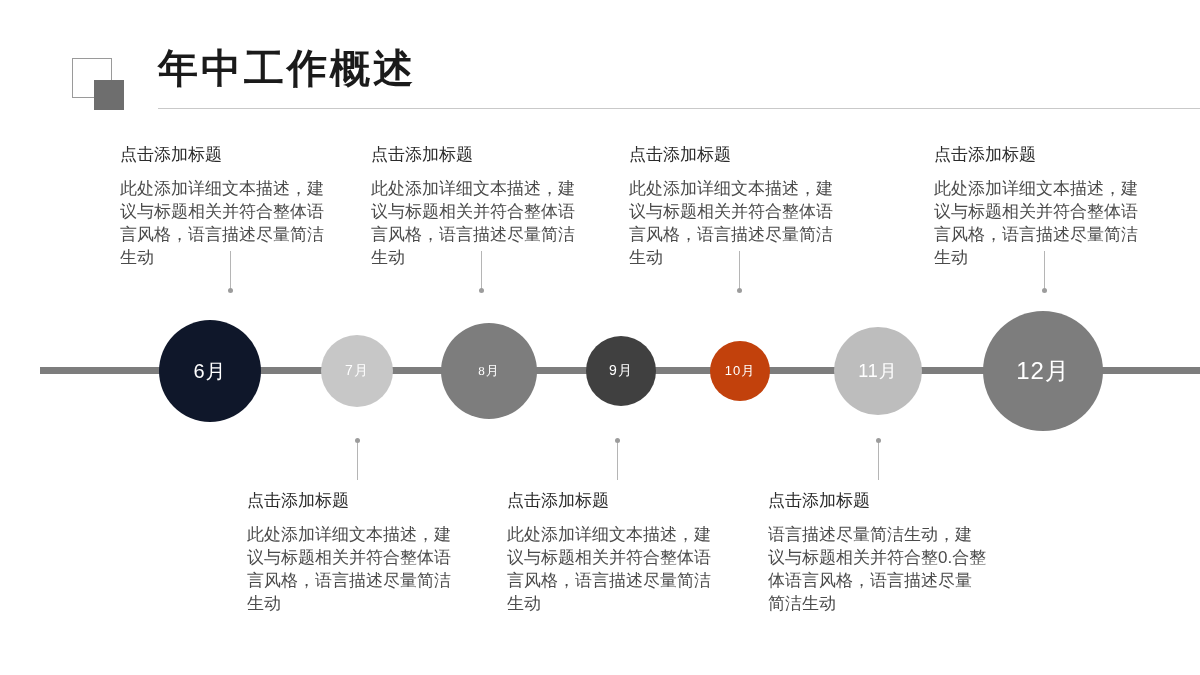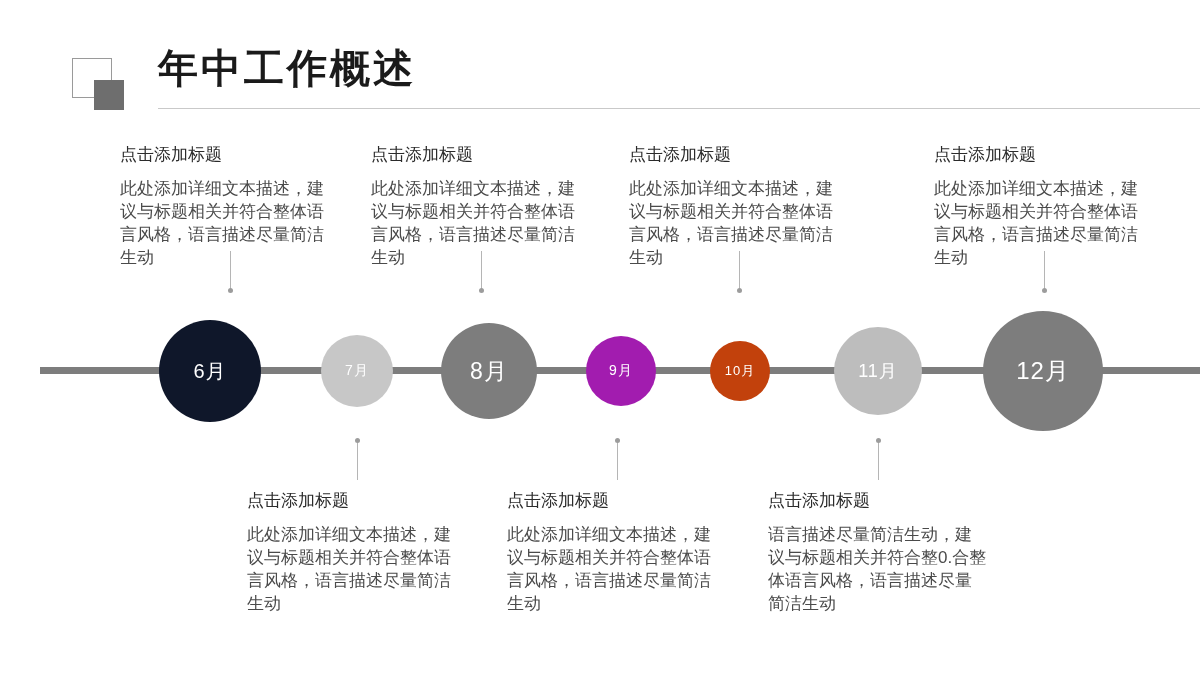--- a/index.html
+++ b/index.html
@@ -142,23 +142,23 @@
   <div class="timeline-line"></div>
 
   <div id="nodes-layer">
       <div class="node" style="width: 102px; height: 102px; left: 119px; top: 320px; background: #0f172a;">
         <span class="node-label" style="font-size: 20px;">6月</span>
       </div>
       <div class="node" style="width: 72px; height: 72px; left: 281px; top: 335px; background: rgb(199, 199, 199);">
         <span class="node-label" style="font-size: 14px;">7月</span>
       </div>
       <div class="node" style="width: 96px; height: 96px; left: 401px; top: 323px; background: rgb(125, 125, 125);">
-        <span class="node-label" style="font-size: 23px;">8月</span>
-      </div>
-      <div class="node" style="width: 70px; height: 70px; left: 546px; top: 336px; background: #a21caf;">
+        <span class="node-label" style="font-size: 13px; font-family: Liberation Serif, serif;">8月</span>
+      </div>
+      <div class="node" style="width: 70px; height: 70px; left: 546px; top: 336px; background: #404040;">
         <span class="node-label" style="font-size: 14px;">9月</span>
       </div>
       <div class="node" style="width: 60px; height: 60px; left: 670px; top: 341px; background: #c2410c;">
         <span class="node-label" style="font-size: 13px;">10月</span>
       </div>
       <div class="node" style="width: 88px; height: 88px; left: 794px; top: 327px; background: rgb(189, 189, 189);">
         <span class="node-label" style="font-size: 18px;">11月</span>
       </div>
       <div class="node" style="width: 120px; height: 120px; left: 943px; top: 311px; background: rgb(125, 125, 125);">
         <span class="node-label" style="font-size: 24px;">12月</span>

